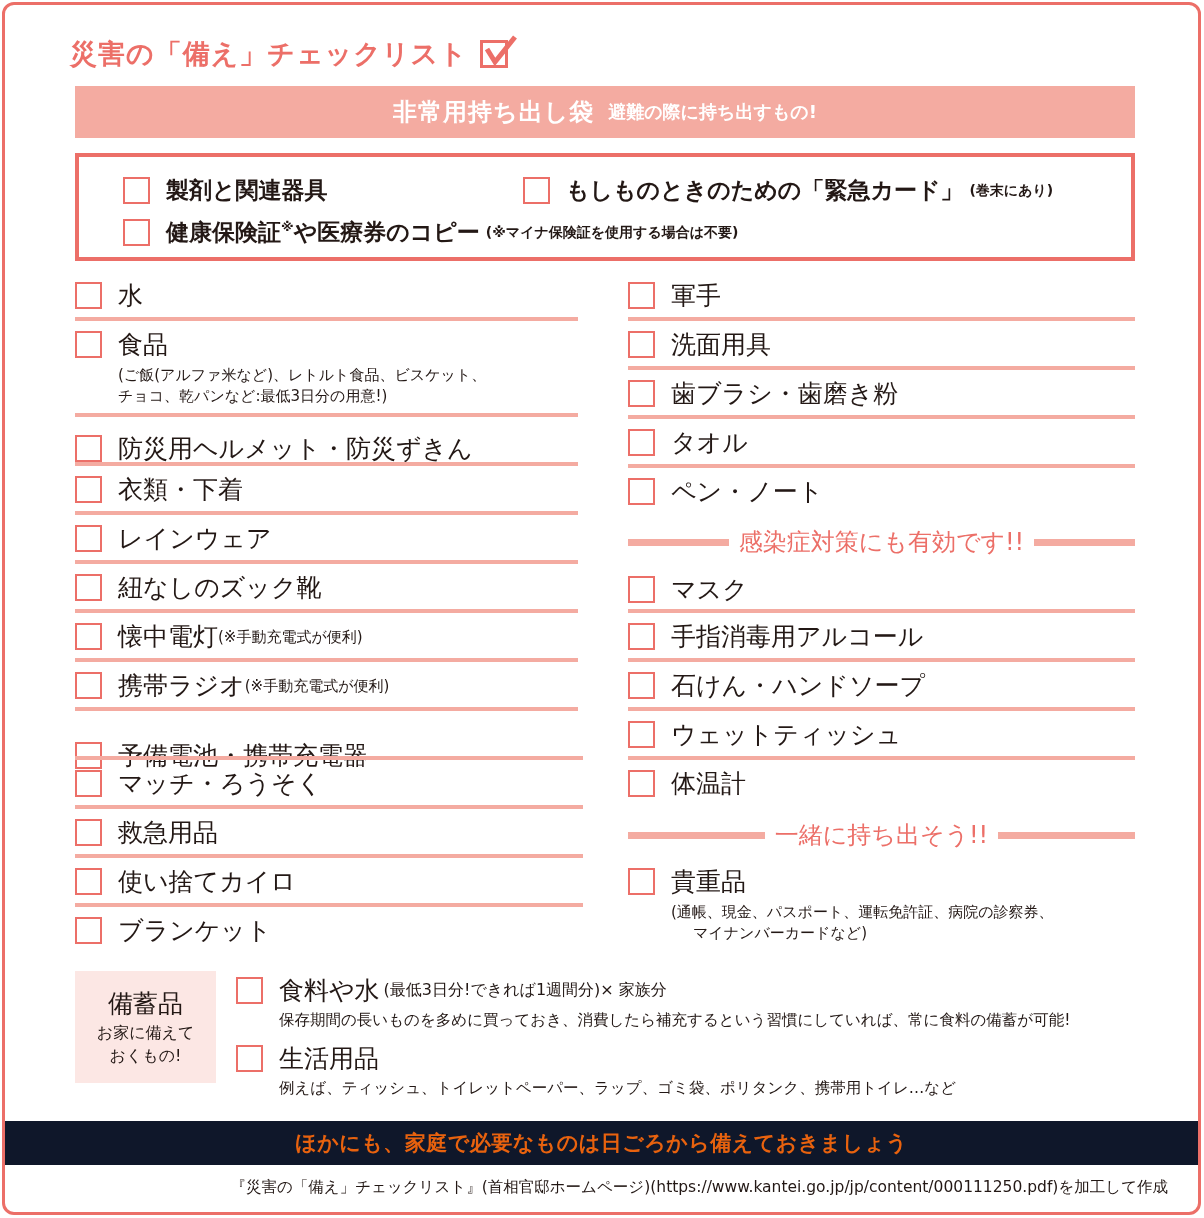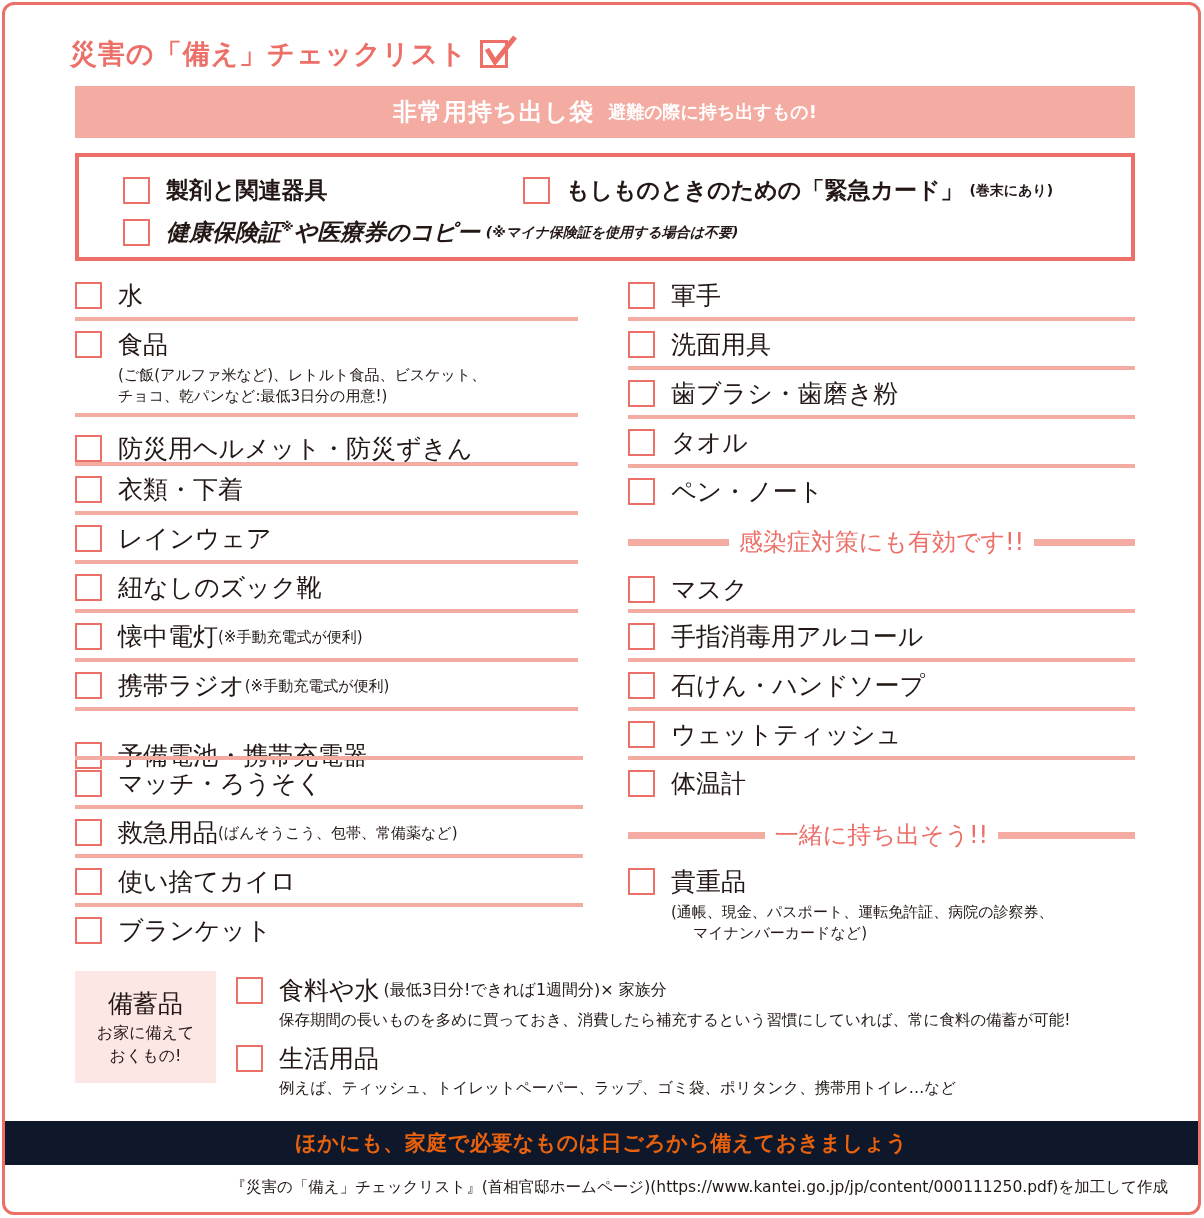--- a/index.html
+++ b/index.html
@@ -100,21 +100,21 @@
 <div class="essentials">
   <div class="ess-item" style="left:44px; top:18px;">
     <span class="cb"></span>
     <span class="lbl">製剤と関連器具</span>
   </div>
   <div class="ess-item" style="left:444px; top:18px;">
     <span class="cb"></span>
     <span class="lbl">もしものときのための「緊急カード」</span>
     <span class="note">(巻末にあり)</span>
   </div>
-  <div class="ess-item" style="left:44px; top:60px;font-style:italic;">
+  <div class="ess-item" style="left:44px; top:60px;">
     <span class="cb"></span>
     <span class="lbl"><span>健康保険証</span><span class="sup">※</span><span>や医療券のコピー</span></span>
     <span class="note">(※マイナ保険証を使用する場合は不要)</span>
   </div>
 </div>
 
 <div class="col" style="left:75px; top:282px; width:505px;">
   <div class="row" style="top:0;">
     <span class="cb"></span>
     <span class="lbl">水</span>
@@ -177,21 +177,20 @@
 
   <div class="row" style="top:488px;">
     <span class="cb"></span>
     <span class="lbl">マッチ・ろうそく</span>
   </div>
   <div class="rule" style="top:523px; width:508px;"></div>
 
   <div class="row" style="top:537px;">
     <span class="cb"></span>
     <span class="lbl">救急用品</span>
-    <span class="note">(ばんそうこう、包帯、常備薬など)</span>
   </div>
   <div class="rule" style="top:572px; width:508px;"></div>
 
   <div class="row" style="top:586px;">
     <span class="cb"></span>
     <span class="lbl">使い捨てカイロ</span>
   </div>
   <div class="rule" style="top:621px; width:508px;"></div>
 
   <div class="row" style="top:635px;">

